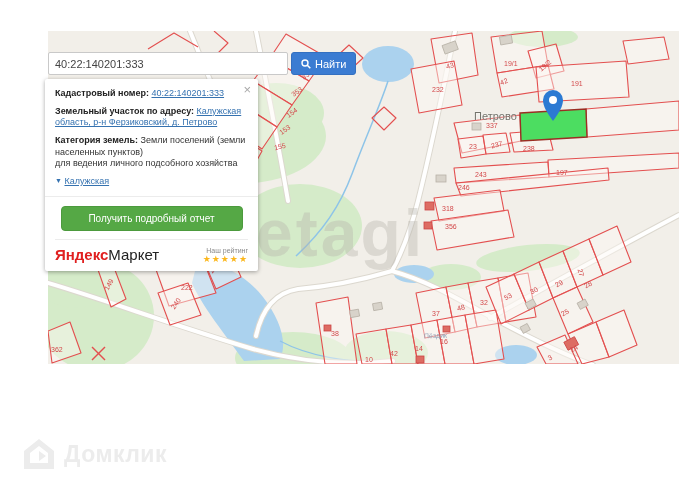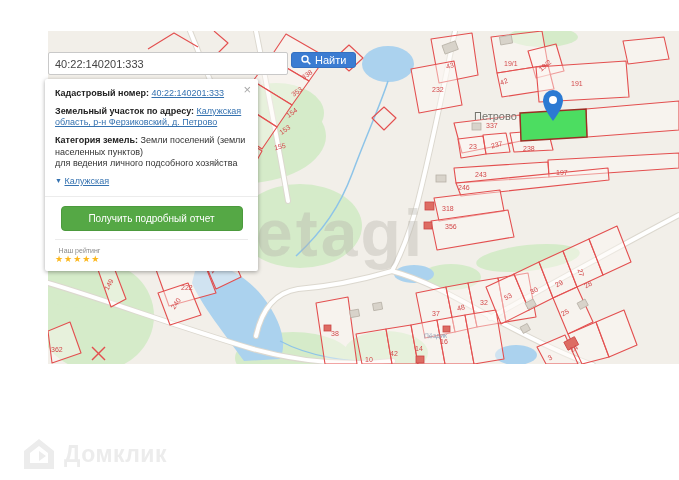--- a/index.html
+++ b/index.html
@@ -9,21 +9,21 @@
   .map{position:absolute;left:48px;top:31px;width:631px;height:333px;background:#f2efe9;overflow:hidden;}
   .map svg{position:absolute;left:0;top:0;}
   .etagi{position:absolute;left:208px;top:164px;font-size:66px;font-weight:bold;color:rgba(182,180,172,0.38);letter-spacing:3px;}
   .place-label{position:absolute;left:426px;top:79px;font-size:11px;color:#73736b;text-shadow:0 0 2px #fff;}
   .street-label{position:absolute;left:376px;top:301px;font-size:7px;color:#8d9fb5;transform:rotate(-2deg);}
   .pnum{position:absolute;font-size:7px;color:#d3494b;white-space:nowrap;transform-origin:center;}
 
   
   .searchbar{position:absolute;left:48px;top:52px;display:flex;align-items:flex-start;}
   .search-input{width:226px;height:21px;border:1px solid #c9c9c9;border-radius:2px;font-size:11px;padding:0 6px;color:#444;background:#fff;outline:none;font-family:"Liberation Sans",sans-serif;}
-  .search-btn{margin-left:3px;height:16px;padding:0 9px;background:#3b7cd2;color:#fff;border:1px solid #3470c0;border-radius:3px;font-size:11px;display:flex;align-items:center;gap:4px;cursor:pointer;font-family:"Liberation Sans",sans-serif;}
+  .search-btn{margin-left:3px;height:23px;padding:0 9px;background:#3b7cd2;color:#fff;border:1px solid #3470c0;border-radius:3px;font-size:11px;display:flex;align-items:center;gap:4px;cursor:pointer;font-family:"Liberation Sans",sans-serif;}
 
   
   .panel{position:absolute;left:45px;top:79px;width:213px;background:#fff;border-radius:2px;
          box-shadow:0 1px 4px rgba(0,0,0,0.35);padding:9px 10px 7px;box-sizing:border-box;
          font-size:9px;color:#333;line-height:1.3;}
   .panel b{color:#222;text-align:center;}
   .panel a{color:#3572b0;text-decoration:underline;cursor:pointer;}
   .row{margin-bottom:6px;}
   .close-x{position:absolute;right:7px;top:4px;color:#a8a8a8;font-size:13px;line-height:13px;cursor:pointer;}
   .details-link{text-decoration:none !important;}
@@ -273,20 +273,21 @@
 
   <div class="row">
     <a class="details-link"><span class="tri">▼</span> <span class="lbl">Калужская</span></a>
   </div>
 
   <hr class="divider">
 
   <button class="report-btn">Получить подробный отчет</button>
 
   <div class="panel-footer">
+    <div class="ym-logo"><span class="ym-part1">Яндекс</span><span class="ym-part2">Маркет</span></div>
     <div class="rating">
       <div class="rating-label">Наш рейтинг</div>
       <div class="stars">★★★★★</div>
     </div>
   </div>
 </div>
 
 <div class="domclick">
   <svg width="34" height="34" viewBox="0 0 34 34">
     <path d="M17,2 L32,14 L32,32 L2,32 L2,14 Z M17,9 L8,16 L8,26 L26,26 L26,16 Z" fill="#ececec" fill-rule="evenodd"></path>

